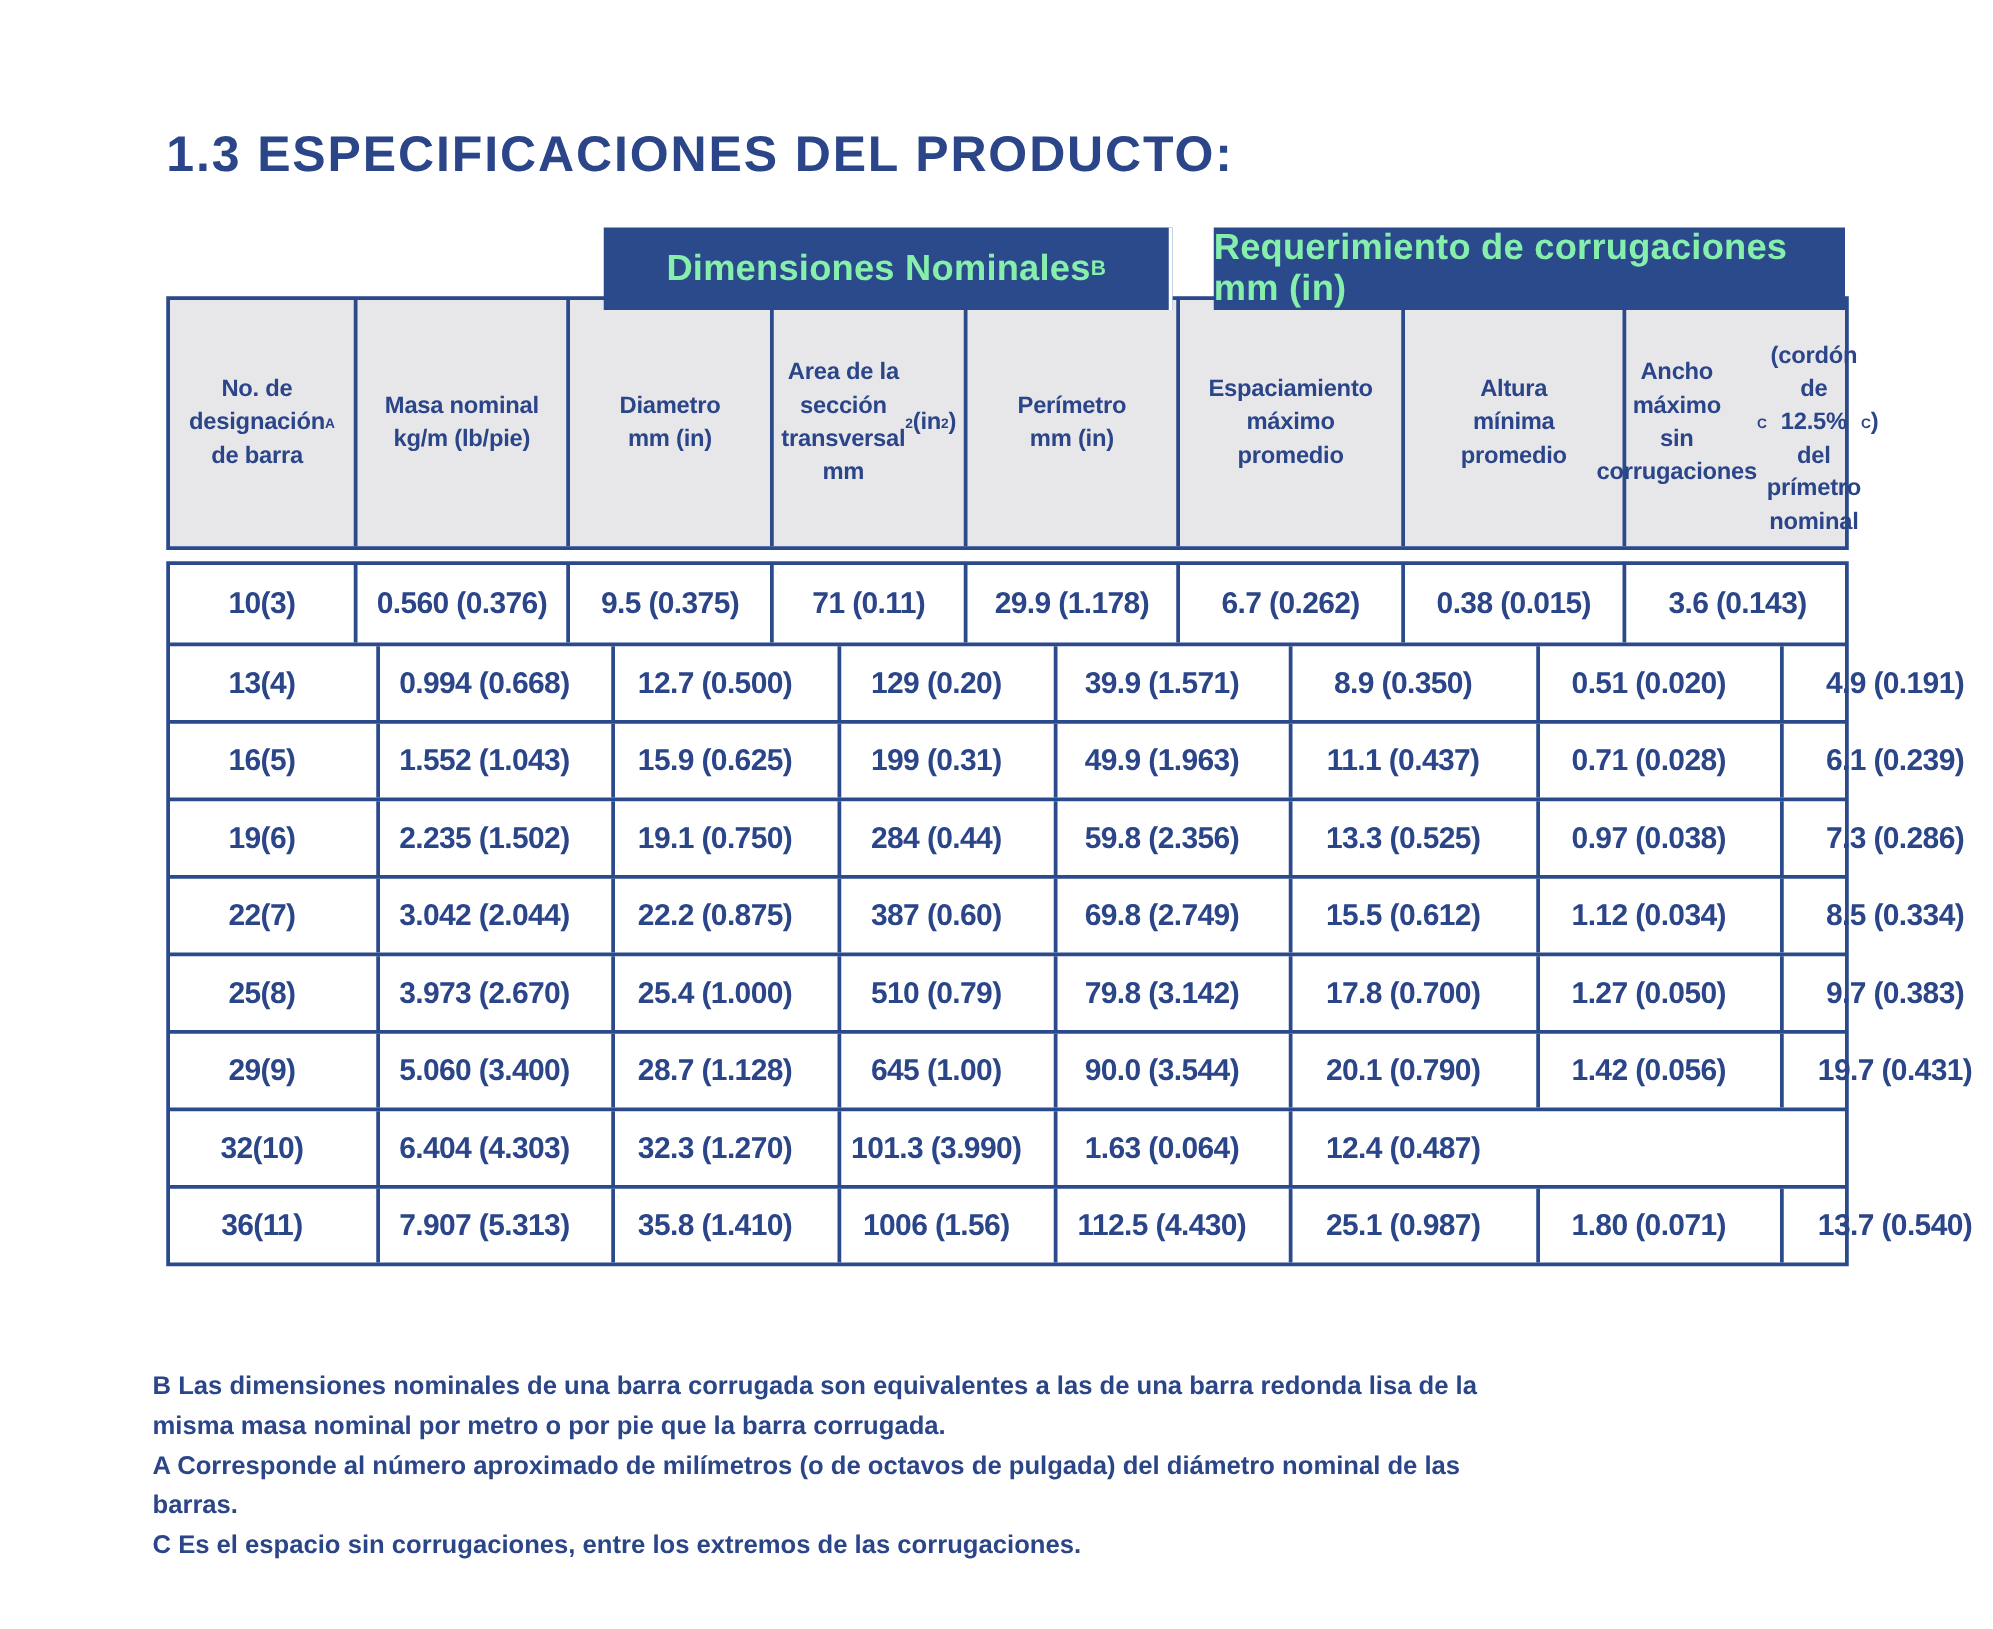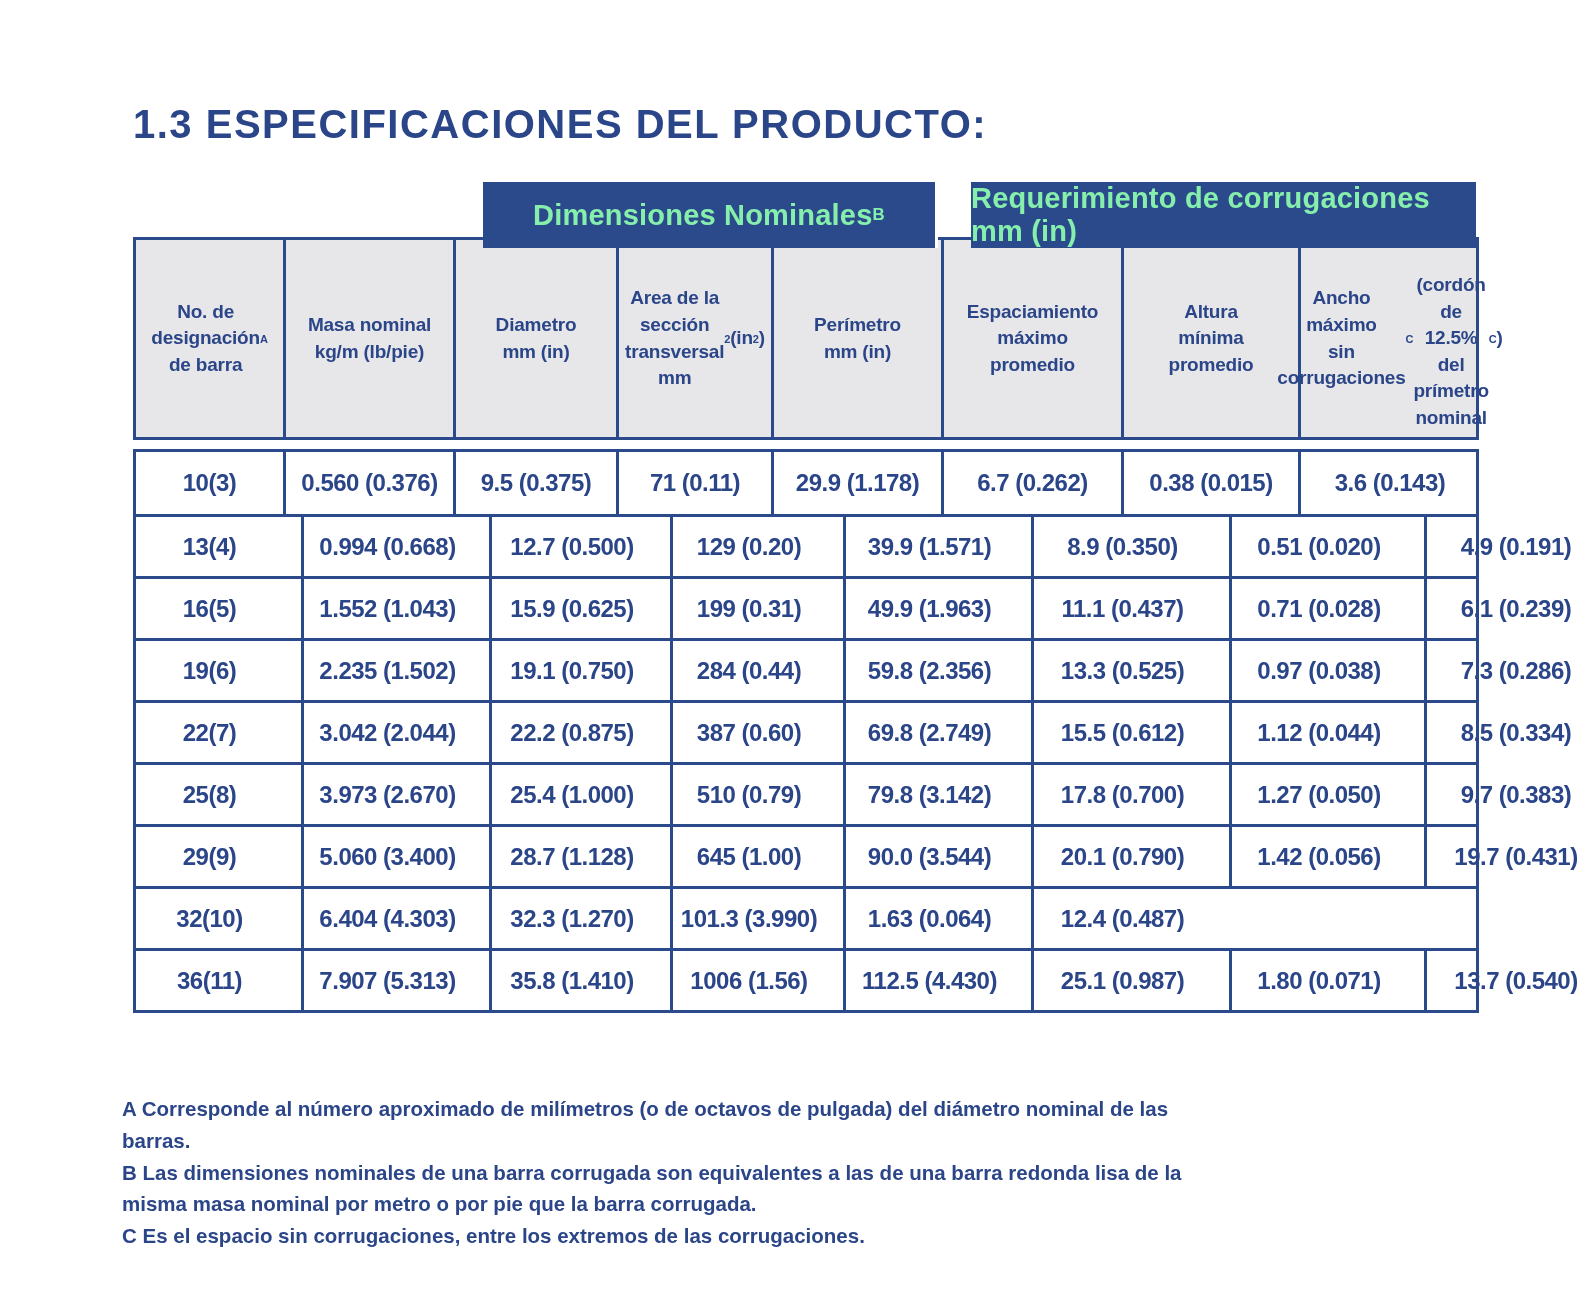--- a/index.html
+++ b/index.html
@@ -124,21 +124,21 @@
           <div class="tcell">0.97 (0.038)</div>
           <div class="tcell">7.3 (0.286)</div>
         </div>
         <div class="trow">
           <div class="tcell">22(7)</div>
           <div class="tcell">3.042 (2.044)</div>
           <div class="tcell">22.2 (0.875)</div>
           <div class="tcell">387 (0.60)</div>
           <div class="tcell">69.8 (2.749)</div>
           <div class="tcell">15.5 (0.612)</div>
-          <div class="tcell">1.12 (0.044)</div>
+          <div class="tcell">1.12 (0.034)</div>
           <div class="tcell">8.5 (0.334)</div>
         </div>
         <div class="trow">
           <div class="tcell">25(8)</div>
           <div class="tcell">3.973 (2.670)</div>
           <div class="tcell">25.4 (1.000)</div>
           <div class="tcell">510 (0.79)</div>
           <div class="tcell">79.8 (3.142)</div>
           <div class="tcell">17.8 (0.700)</div>
           <div class="tcell">1.27 (0.050)</div>
@@ -170,18 +170,18 @@
           <div class="tcell">112.5 (4.430)</div>
           <div class="tcell">25.1 (0.987)</div>
           <div class="tcell">1.80 (0.071)</div>
           <div class="tcell">13.7 (0.540)</div>
         </div>
       </div>
 
   </div>
 
   <div class="footnotes">
+    <p>B Las dimensiones nominales de una barra corrugada son equivalentes a las de una barra redonda lisa de la misma masa nominal por metro o por pie que la barra corrugada.</p>
     <p>A Corresponde al número aproximado de milímetros (o de octavos de pulgada) del diámetro nominal de las barras.</p>
-    <p>B Las dimensiones nominales de una barra corrugada son equivalentes a las de una barra redonda lisa de la misma masa nominal por metro o por pie que la barra corrugada.</p>
     <p>C Es el espacio sin corrugaciones, entre los extremos de las corrugaciones.</p>
   </div>
 
 </div>
 
 </body></html>

